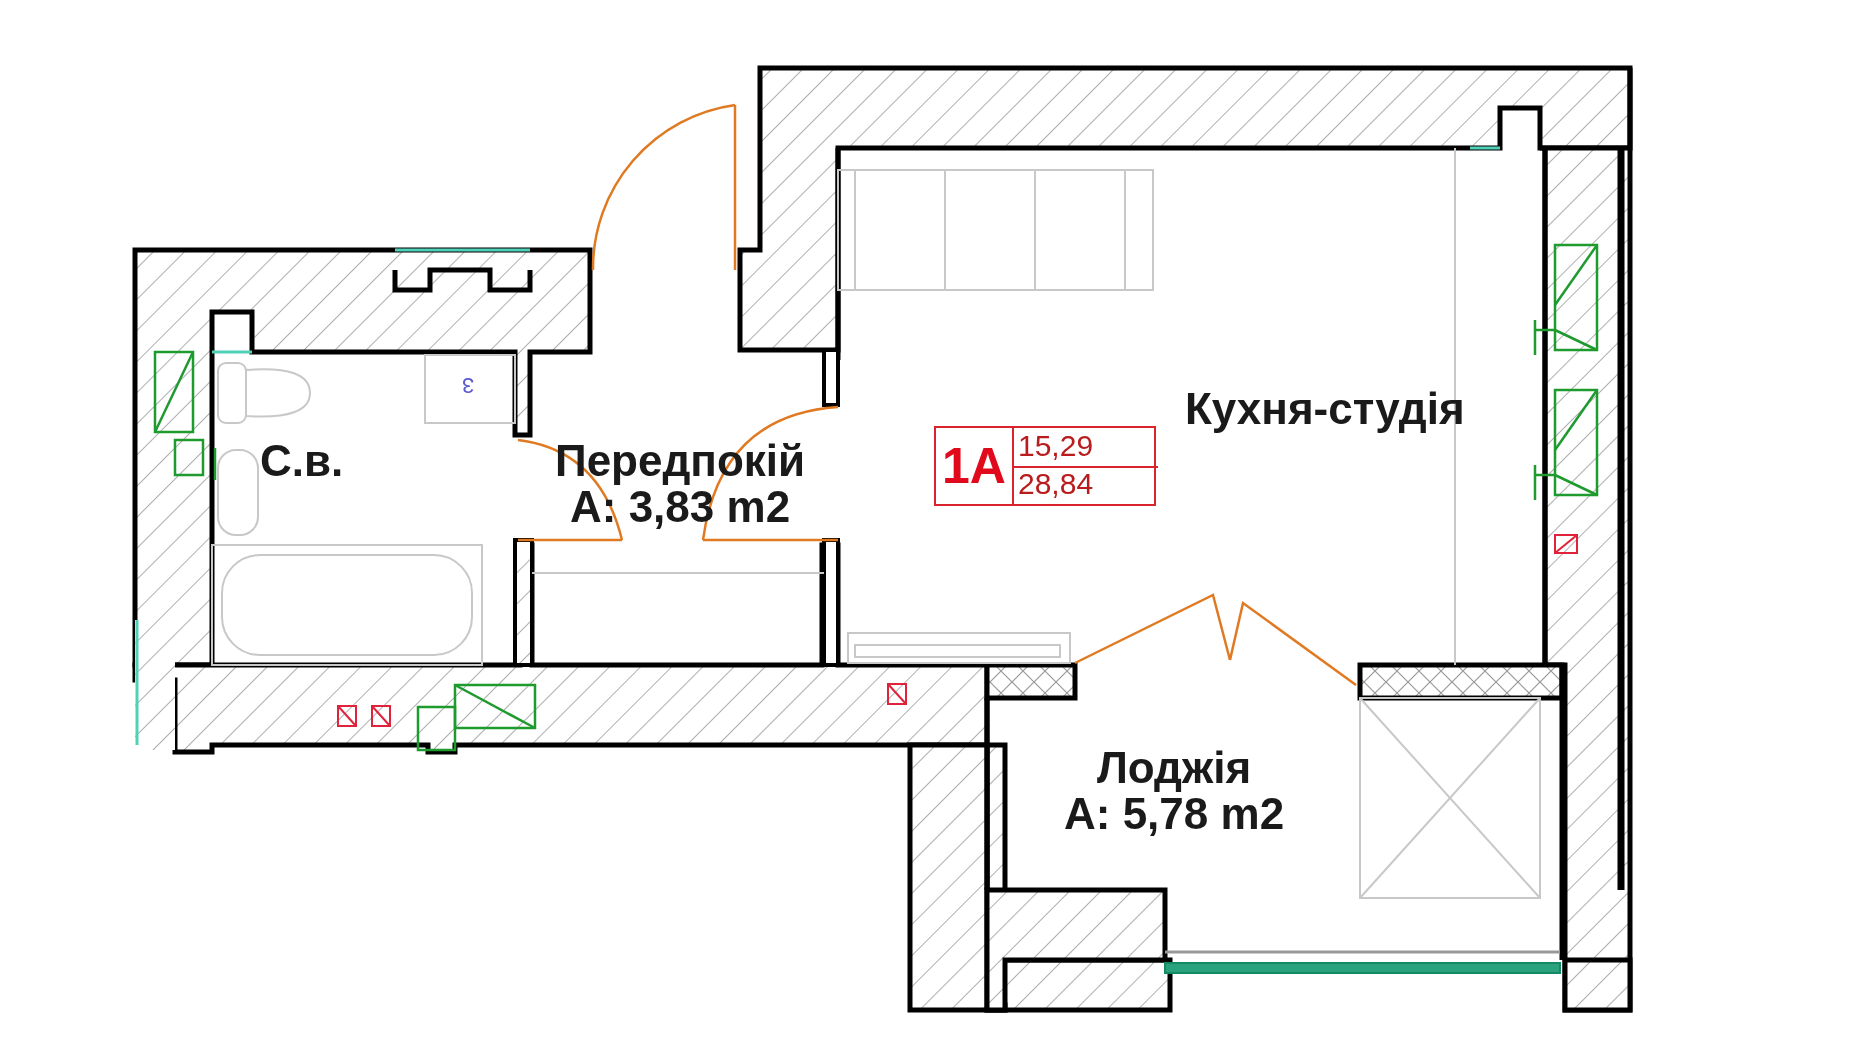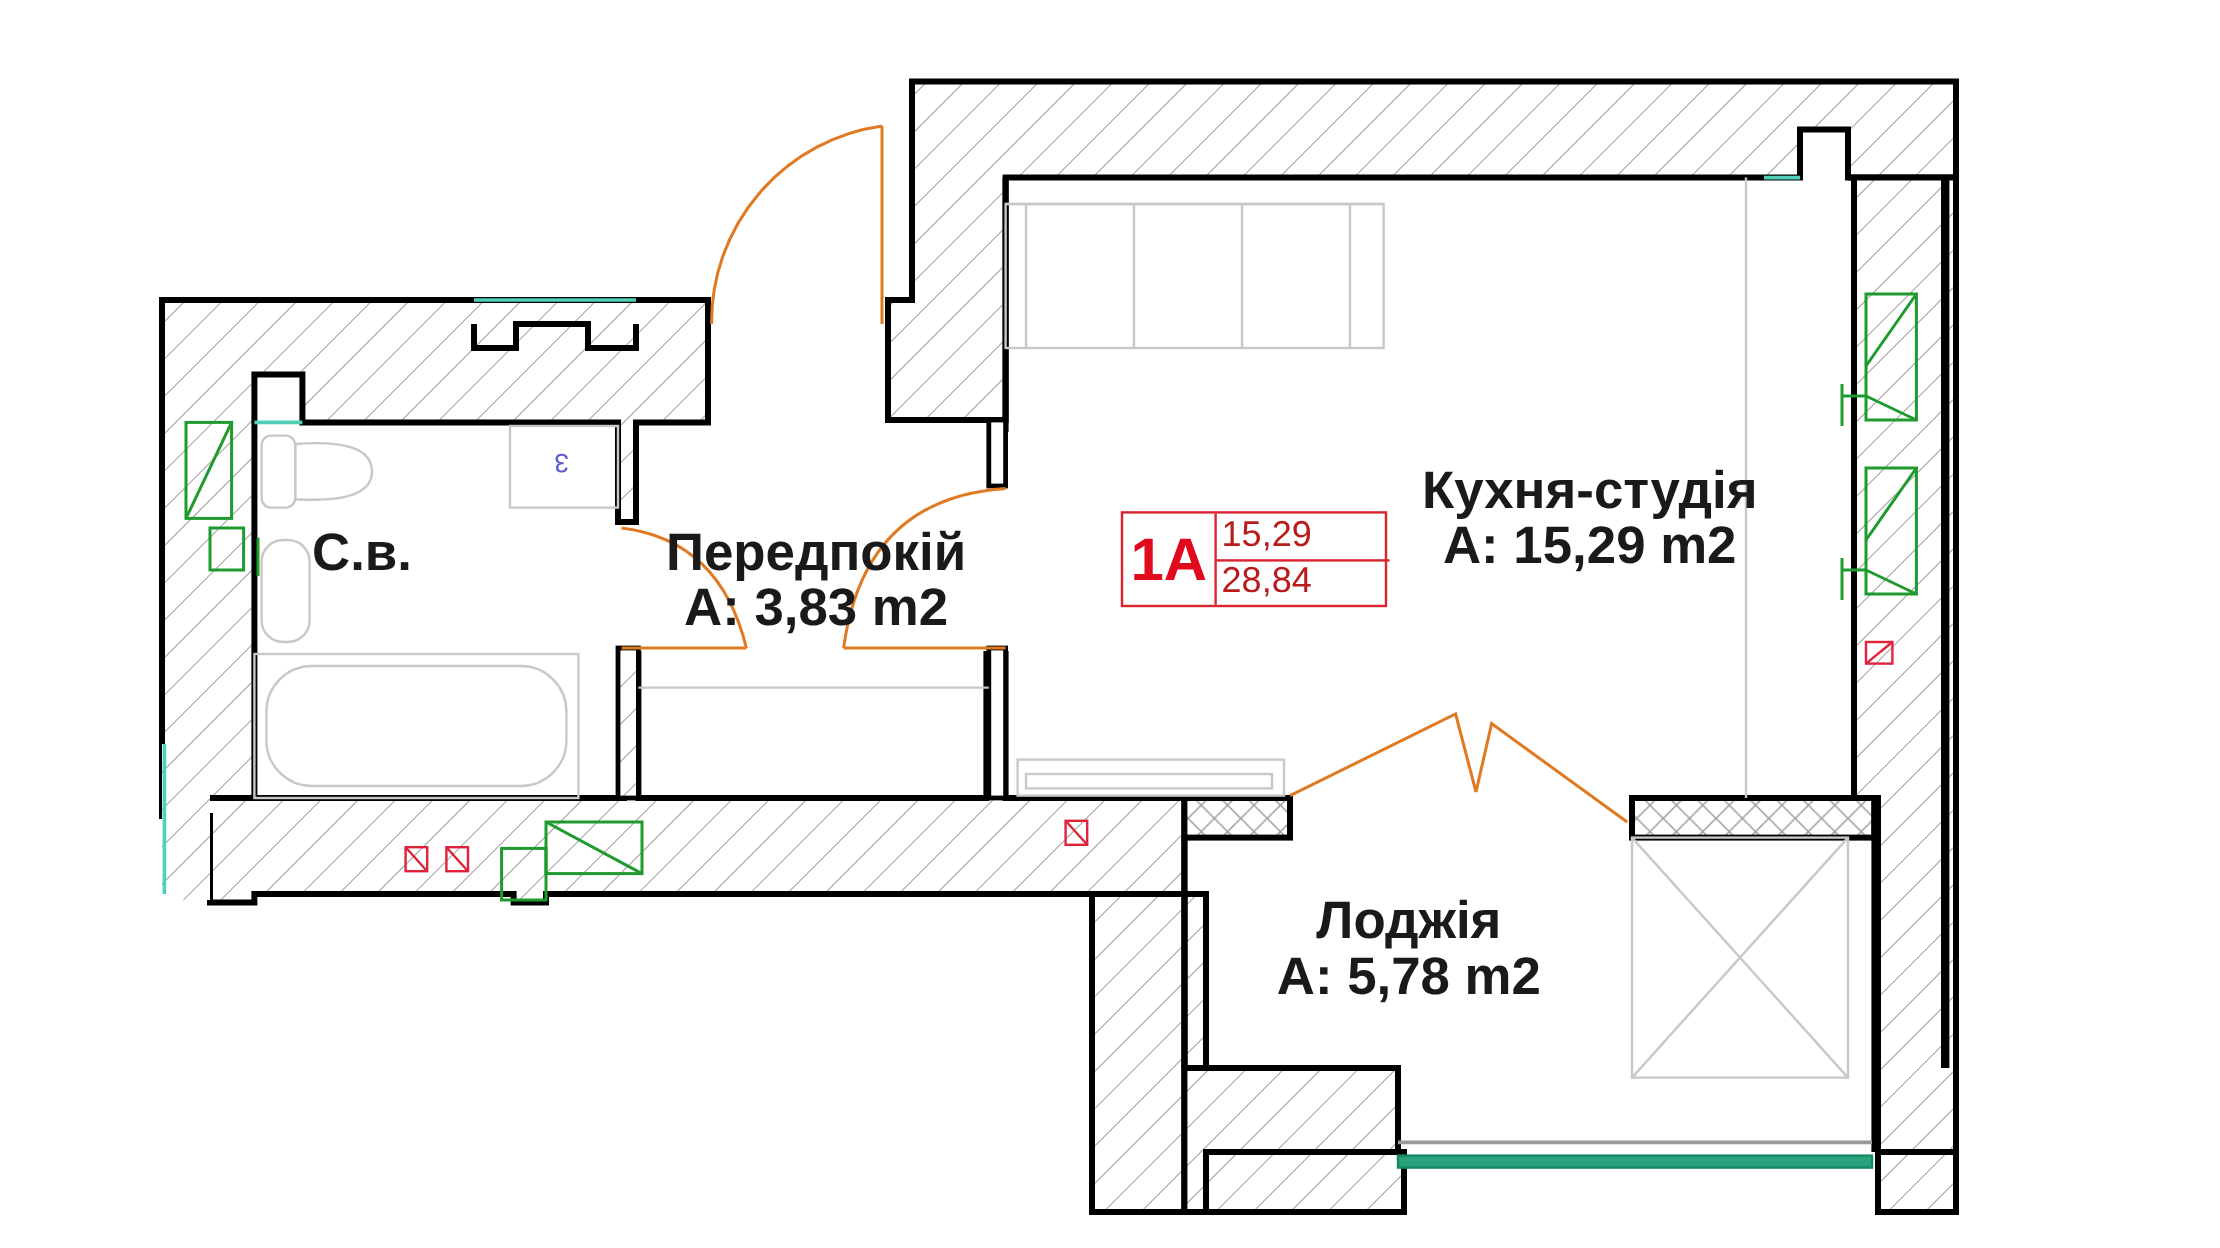--- a/index.html
+++ b/index.html
@@ -179,18 +179,17 @@
 
 <div class="label" style="left:260px; top:438px; text-align:left;">
   <div>С.в.</div>
 </div>
 <div class="label" style="left:555px; top:438px;">
   <div>Передпокій</div>
   <div>A: 3,83 m2</div>
 </div>
 <div class="label" style="left:1185px; top:386px;">
   <div>Кухня-студія</div>
-  <div>A: 15,29 m2</div>
 </div>
 <div class="label" style="left:1064px; top:745px;">
   <div>Лоджія</div>
   <div>A: 5,78 m2</div>
 </div>
 
 </body></html>

